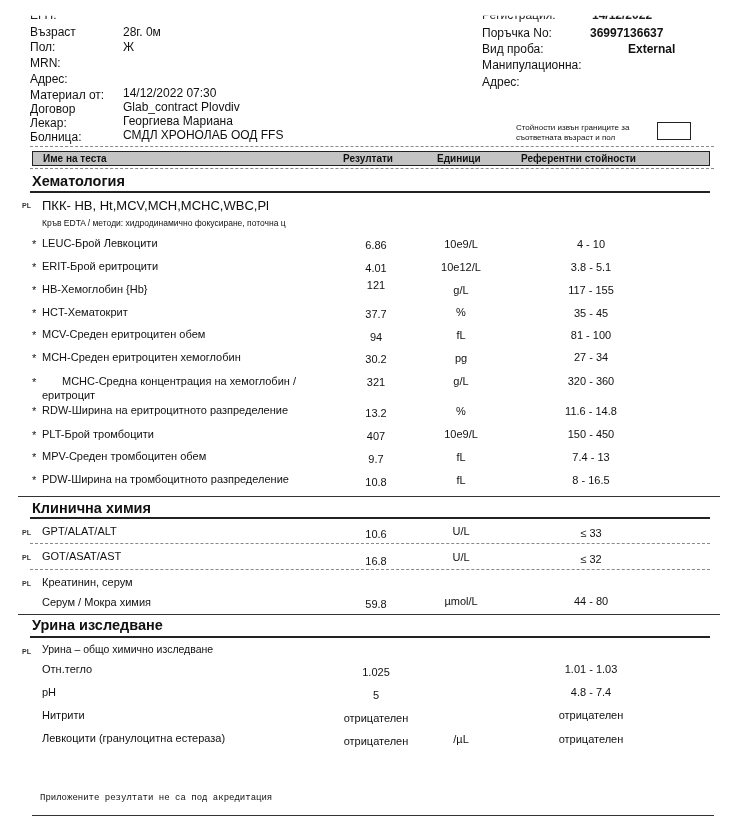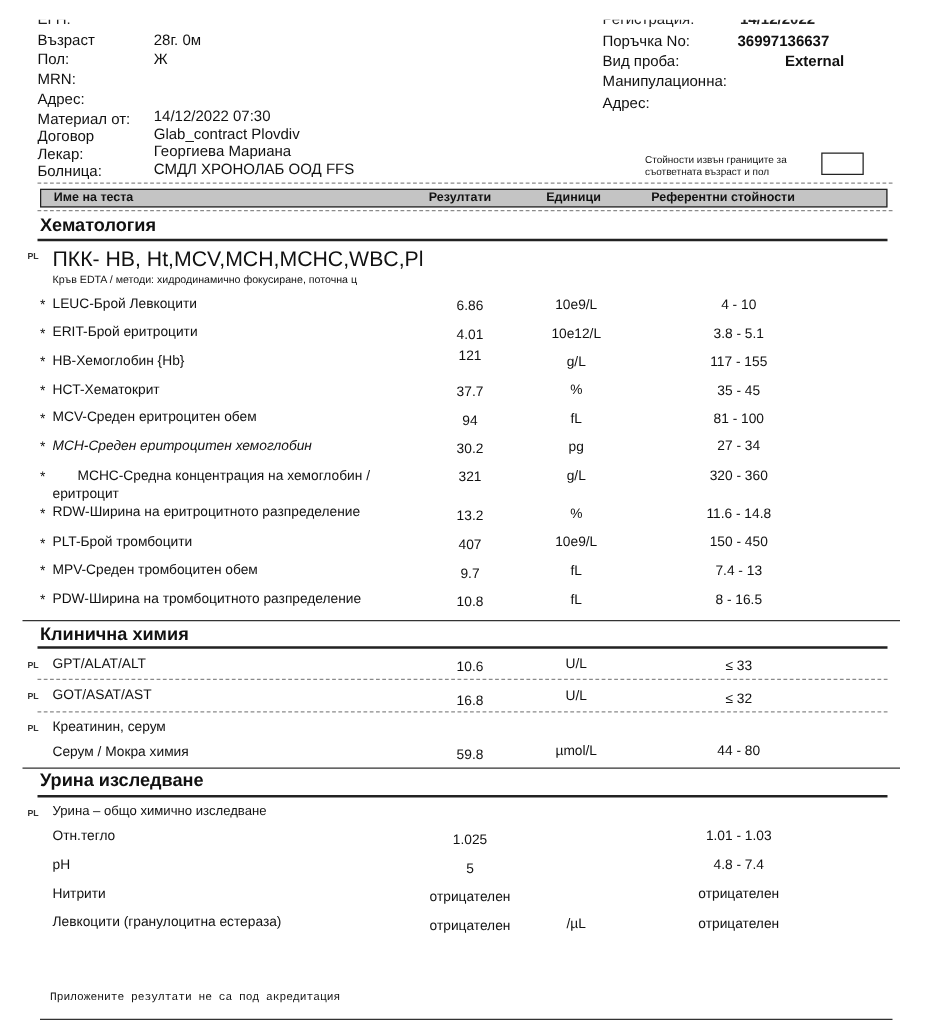--- a/index.html
+++ b/index.html
@@ -73,21 +73,21 @@
   <span style="left:310px;">Резултати</span>
   <span style="left:404px;">Единици</span>
   <span style="left:488px;">Референтни стойности</span>
 </div>
 <div class="dotline" style="left:30px;top:168px;width:684px;"></div>
 
 <div class="sect" style="top:173px;">Хематология</div>
 <div class="solidline" style="left:30px;top:191px;width:680px;"></div>
 
 <div class="pl" style="top:202px;">PL</div>
-<div class="tname" style="top:198px;font-size:17px;">ПКК- HB, Ht,MCV,MCH,MCHC,WBC,Pl</div>
+<div class="tname" style="top:198px;font-size:13px;">ПКК- HB, Ht,MCV,MCH,MCHC,WBC,Pl</div>
 <div class="sub" style="top:218px;font-size:8.5px;">Кръв EDTA / методи: хидродинамично фокусиране, поточна ц</div>
 
 <div>
   <div class="star" style="top:238px;">*</div>
   <div class="tname" style="top:237px;">LEUC-Брой Левкоцити</div>
   <div class="res" style="top:239px;">6.86</div>
   <div class="unit" style="top:238px;">10e9/L</div>
   <div class="ref" style="top:238px;">4 - 10</div>
 </div>
 <div>
@@ -113,21 +113,21 @@
 </div>
 <div>
   <div class="star" style="top:329px;">*</div>
   <div class="tname" style="top:328px;">MCV-Среден еритроцитен обем</div>
   <div class="res" style="top:331px;">94</div>
   <div class="unit" style="top:329px;">fL</div>
   <div class="ref" style="top:329px;">81 - 100</div>
 </div>
 <div>
   <div class="star" style="top:352px;">*</div>
-  <div class="tname" style="top:351px;font-style:italic;">MCH-Среден еритроцитен хемоглобин</div>
+  <div class="tname" style="top:351px;">MCH-Среден еритроцитен хемоглобин</div>
   <div class="res" style="top:353px;">30.2</div>
   <div class="unit" style="top:352px;">pg</div>
   <div class="ref" style="top:351px;">27 - 34</div>
 </div>
 <div>
   <div class="star" style="top:376px;">*</div>
   <div class="tname" style="top:375px;margin-left:20px;">MCHC-Средна концентрация на хемоглобин /</div>
   <div class="tname" style="top:389px;">еритроцит</div>
   <div class="res" style="top:376px;">321</div>
   <div class="unit" style="top:375px;">g/L</div>

